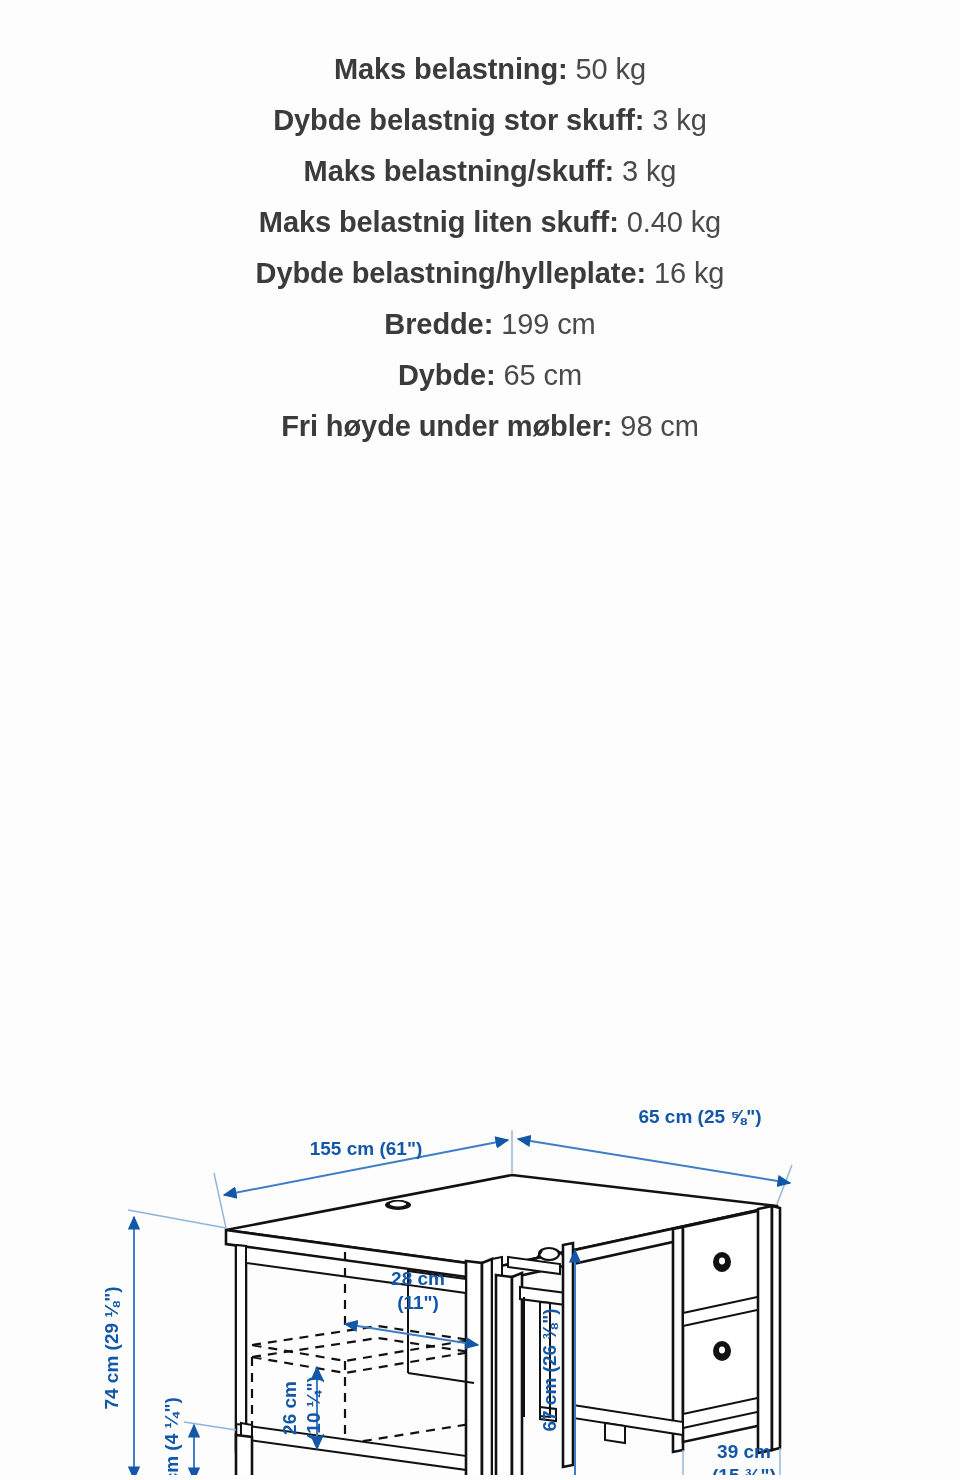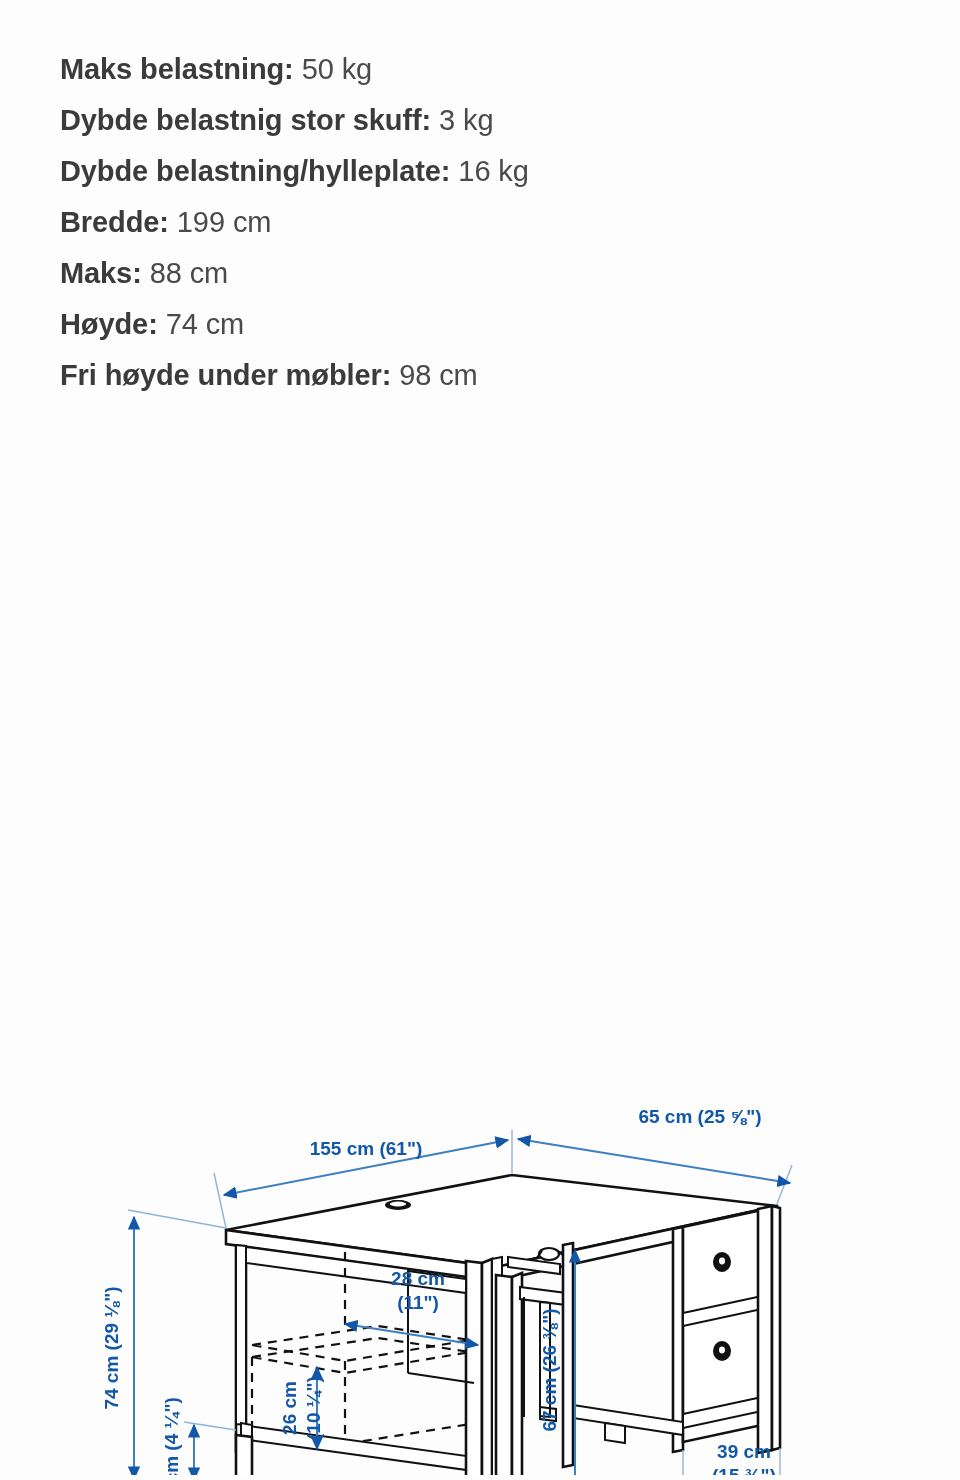--- a/index.html
+++ b/index.html
@@ -14,20 +14,21 @@
   .page{
     position:relative;
     width:960px; height:1480px;
     background:#fdfdfd;
   }
   
   .specs{
     position:absolute;
     left:60px; top:44px;
     width:860px;
+    text-align:center;
   }
   .spec-row{
     font-size:29px;
     line-height:51px;
     color:#3e3e3e;
     white-space:nowrap;
     letter-spacing:-0.1px;
   }
   .spec-label{ font-weight:700; color:#3b3b3b; }
   .spec-value{ font-weight:400; color:#4a4a4a; }
@@ -48,34 +49,38 @@
   <div class="specs">
     <div class="spec-row">
       <span class="spec-label">Maks belastning:</span>
       <span class="spec-value">50 kg</span>
     </div>
     <div class="spec-row">
       <span class="spec-label">Dybde belastnig stor skuff:</span>
       <span class="spec-value">3 kg</span>
     </div>
     <div class="spec-row">
+      <span class="spec-label">Maks belastning/skuff:</span>
+      <span class="spec-value">3 kg</span>
+    </div>
+    <div class="spec-row">
+      <span class="spec-label">Maks belastnig liten skuff:</span>
+      <span class="spec-value">0.40 kg</span>
+    </div>
+    <div class="spec-row">
       <span class="spec-label">Dybde belastning/hylleplate:</span>
       <span class="spec-value">16 kg</span>
     </div>
     <div class="spec-row">
       <span class="spec-label">Bredde:</span>
       <span class="spec-value">199 cm</span>
     </div>
     <div class="spec-row">
-      <span class="spec-label">Maks:</span>
-      <span class="spec-value">88 cm</span>
-    </div>
-    <div class="spec-row">
-      <span class="spec-label">Høyde:</span>
-      <span class="spec-value">74 cm</span>
+      <span class="spec-label">Dybde:</span>
+      <span class="spec-value">65 cm</span>
     </div>
     <div class="spec-row">
       <span class="spec-label">Fri høyde under møbler:</span>
       <span class="spec-value">98 cm</span>
     </div>
   </div>
 
   <div class="drawing">
     <svg viewBox="0 0 960 930" xmlns="http://www.w3.org/2000/svg">
       <defs>

